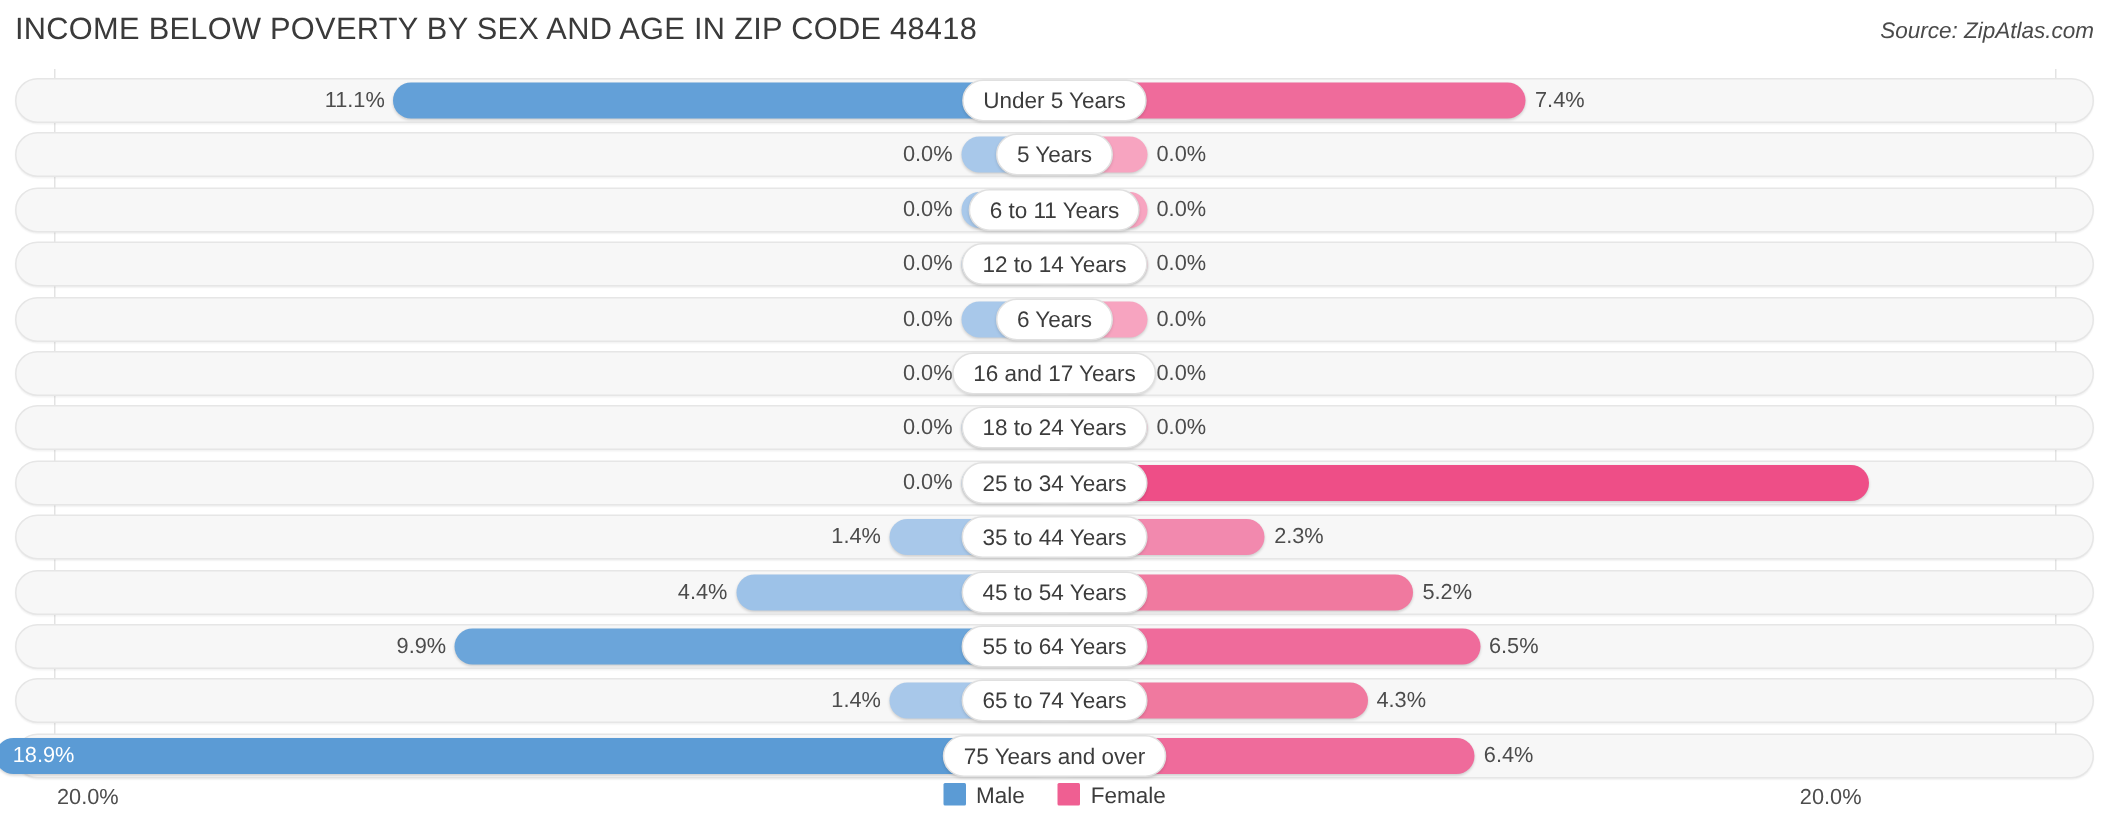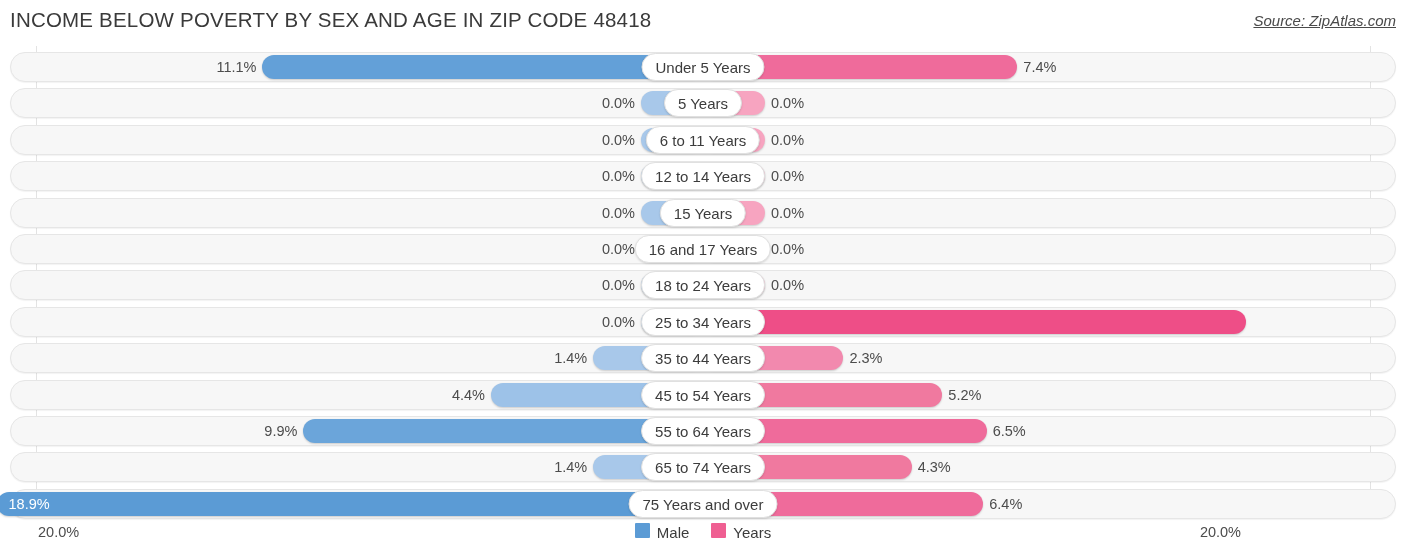--- a/index.html
+++ b/index.html
@@ -42,21 +42,20 @@
     white-space: nowrap;
   }
   .source-note {
     position: absolute;
     right: 10px;
     top: 12px;
     font-size: 15px;
     font-style: italic;
     color: #4a4a4a;
     white-space: nowrap;
-    text-decoration: underline;
   }
 
   
   .plot {
     position: absolute;
     left: 0;
     top: 46px;
     width: 1208px;
     height: 472px;
   }
@@ -221,21 +220,21 @@
         <div class="val male-val" style="right: 771px;">0.0%</div>
         <div class="val female-val" style="left: 771px;">0.0%</div>
         <div class="cat-pill" style="left: 703px;">12 to 14 Years</div>
       </div>
       <div class="row" style="top: 151.6px;"></div>
       <div class="bars" style="position: absolute; top: 151.6px; left: 0px;">
         <div class="bar male" style="left: 641px; width: 62px; background: rgb(168, 200, 234);"></div>
         <div class="bar female" style="left: 703px; width: 62px; background: rgb(247, 164, 192);"></div>
         <div class="val male-val" style="right: 771px;">0.0%</div>
         <div class="val female-val" style="left: 771px;">0.0%</div>
-        <div class="cat-pill" style="left: 703px;">15 Years</div>
+        <div class="cat-pill" style="left: 703px;">6 Years</div>
       </div>
       <div class="row" style="top: 188px;"></div>
       <div class="bars" style="position: absolute; top: 188px; left: 0px;">
         <div class="bar male" style="left: 641px; width: 62px; background: rgb(168, 200, 234);"></div>
         <div class="bar female" style="left: 703px; width: 62px; background: rgb(247, 164, 192);"></div>
         <div class="val male-val" style="right: 771px;">0.0%</div>
         <div class="val female-val" style="left: 771px;">0.0%</div>
         <div class="cat-pill" style="left: 703px;">16 and 17 Years</div>
       </div>
       <div class="row" style="top: 224.4px;"></div>
@@ -292,16 +291,16 @@
         <div class="bar female" style="left: 703px; width: 280.24px; background: rgb(239, 107, 155);"></div>
         <div class="val male-val inside" style="left: 8.51px;">18.9%</div>
         <div class="val female-val" style="left: 989.24px;">6.4%</div>
         <div class="cat-pill" style="left: 703px;">75 Years and over</div>
       </div>
     </div>
 
   <div class="footer">
     <div class="axis-label left-lab">20.0%</div>
     <div class="axis-label right-lab">20.0%</div>
-    <div class="legend" id="legend"><span class="legend-item"><span class="legend-swatch" style="background: rgb(91, 155, 213);"></span><span class="legend-text">Male</span></span><span class="legend-item"><span class="legend-swatch" style="background: rgb(239, 95, 146);"></span><span class="legend-text">Years</span></span></div>
+    <div class="legend" id="legend"><span class="legend-item"><span class="legend-swatch" style="background: rgb(91, 155, 213);"></span><span class="legend-text">Male</span></span><span class="legend-item"><span class="legend-swatch" style="background: rgb(239, 95, 146);"></span><span class="legend-text">Female</span></span></div>
   </div>
 
 </div>
 
 </body></html>

